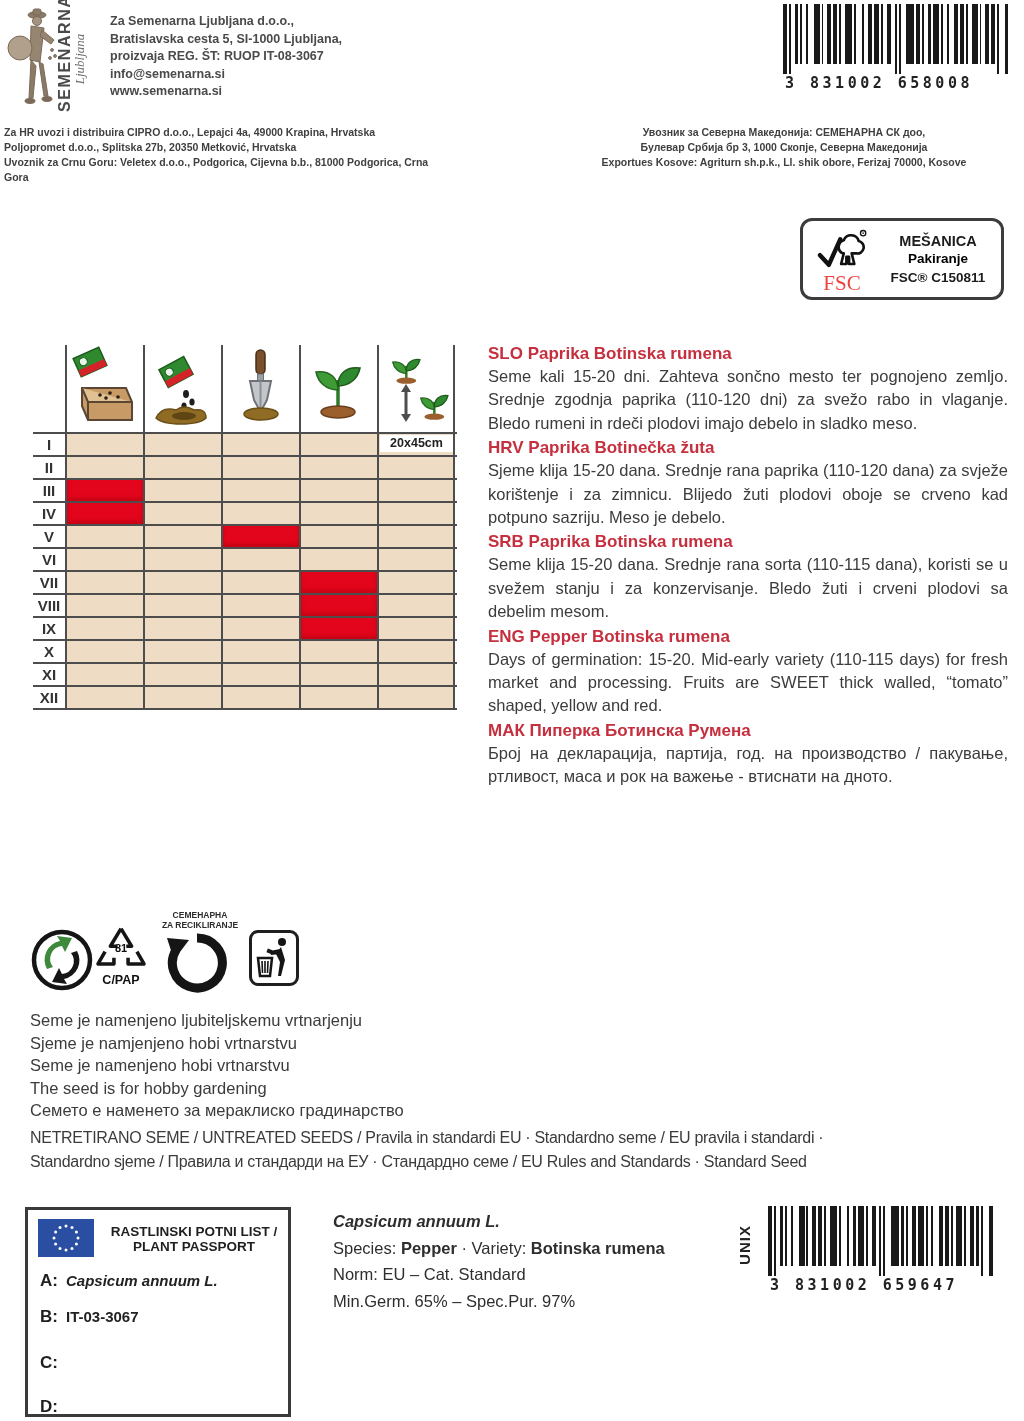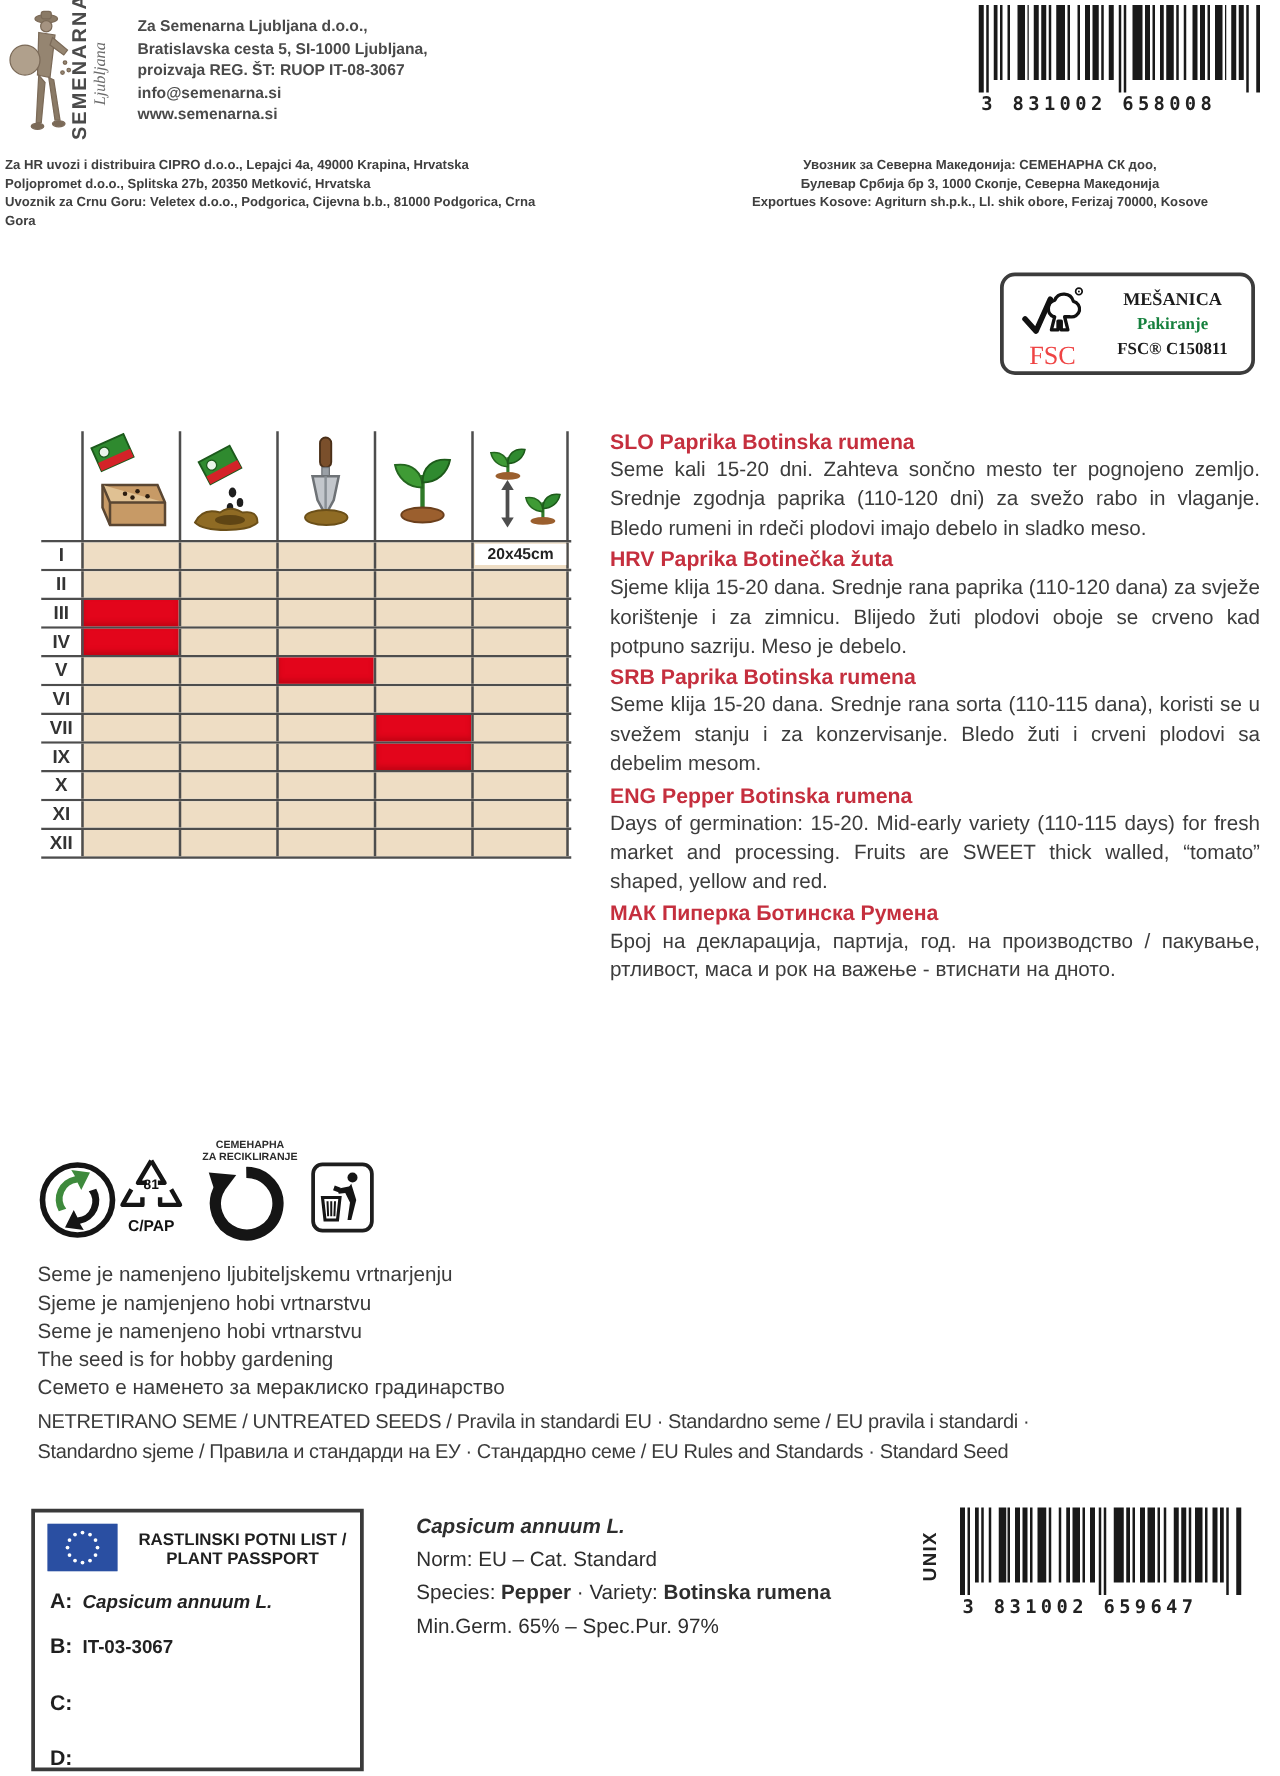--- a/index.html
+++ b/index.html
@@ -32,23 +32,23 @@
   
   .imp { font-size:10.5px; line-height:15px; font-weight:700; color:#3f3f3f; }
   #imp-left { left:4px; top:125px; width:440px; }
   #imp-right { left:548px; top:125px; width:472px; text-align:center; }
 
   
   .fsc-box { left:800px; top:218px; width:204px; height:82px; border:3px solid #3c3c3c;
     border-radius:12px; display:flex; align-items:center; background:#fff; }
   .fsc-left { width:78px; text-align:center; }
   .fsc-word { font-family:"Liberation Serif","DejaVu Serif",serif; font-weight:normal; font-size:21px; color:#ef4444; line-height:16px; }
-  .fsc-right { flex:1; text-align:center; padding-right:6px;font-family:Liberation Serif, serif; }
+  .fsc-right { flex:1; text-align:center; padding-right:6px; }
   .fsc-title { font-weight:bold; font-size:14.5px; color:#1c1c1c; }
-  .fsc-sub { font-size:13.5px; font-weight:600; color:#15803d; margin-top:2px; }
+  .fsc-sub { font-size:13.5px; font-weight:600; color:#000000; margin-top:2px; }
   .fsc-code { font-size:13.5px; font-weight:bold; color:#1c1c1c; margin-top:4px; }
 
   
   .calendar { left:33px; top:345px; width:424px; }
   .cal-head { display:grid; grid-template-columns:32px repeat(5,78px); height:87px; }
   .cal-head .hc { border-left:2px solid #4d4d4d; }
   .cal-head .hc:first-child { border-left:none; }
   .cal-head .hc:last-child { border-right:2px solid #4d4d4d; }
   #cal-grid { border-top:2px solid #4d4d4d; }
   .cal-row { display:grid; grid-template-columns:32px repeat(5,78px); height:23px; border-bottom:2px solid #4d4d4d; }
@@ -363,20 +363,28 @@
         <div class="cal-row">
           <div class="cal-num">VI</div>
           <div class="cal-cell"></div>
           <div class="cal-cell"></div>
           <div class="cal-cell"></div>
           <div class="cal-cell"></div>
           <div class="cal-cell"></div>
         </div>
         <div class="cal-row">
           <div class="cal-num">VII</div>
+          <div class="cal-cell"></div>
+          <div class="cal-cell"></div>
+          <div class="cal-cell"></div>
+          <div class="cal-cell red"></div>
+          <div class="cal-cell"></div>
+        </div>
+        <div class="cal-row">
+          <div class="cal-num">VIII</div>
           <div class="cal-cell"></div>
           <div class="cal-cell"></div>
           <div class="cal-cell"></div>
           <div class="cal-cell red"></div>
           <div class="cal-cell"></div>
         </div>
         <div class="cal-row">
           <div class="cal-num">IX</div>
           <div class="cal-cell"></div>
           <div class="cal-cell"></div>
@@ -512,27 +520,27 @@
         </div>
         <div class="pass-row">
           <span class="pk">D:</span>
           <span class="pv"></span>
         </div>
       </div>
   </div>
 
   <div class="abs product">
     <div class="prod-latin">Capsicum annuum L.</div>
-    <div>Norm: EU – Cat. Standard</div>
     <div>
       <span>Species:</span>
       <span class="prod-bold">Pepper</span>
       <span>· Variety:</span>
       <span class="prod-bold">Botinska rumena</span>
     </div>
+    <div>Norm: EU – Cat. Standard</div>
     <div>Min.Germ. 65% – Spec.Pur. 97%</div>
   </div>
 
   <div class="abs unix-wrap">
     <div class="unix-rot">UNIX</div>
   </div>
   <div class="abs barcode" id="bc-bottom">
     <div class="bars" id="bars-bottom">
         <span class="bar tall" style="width:4.22px"></span>
         <span class="gap" style="width:2.11px"></span>

